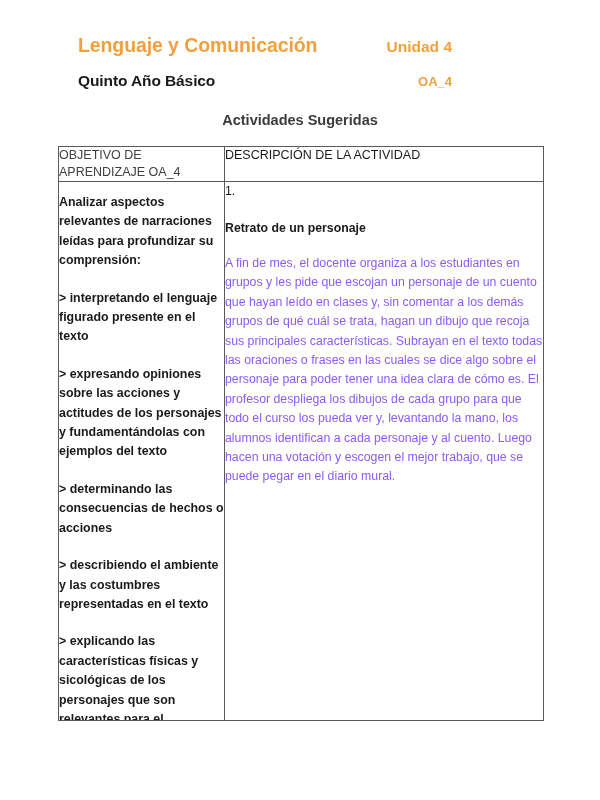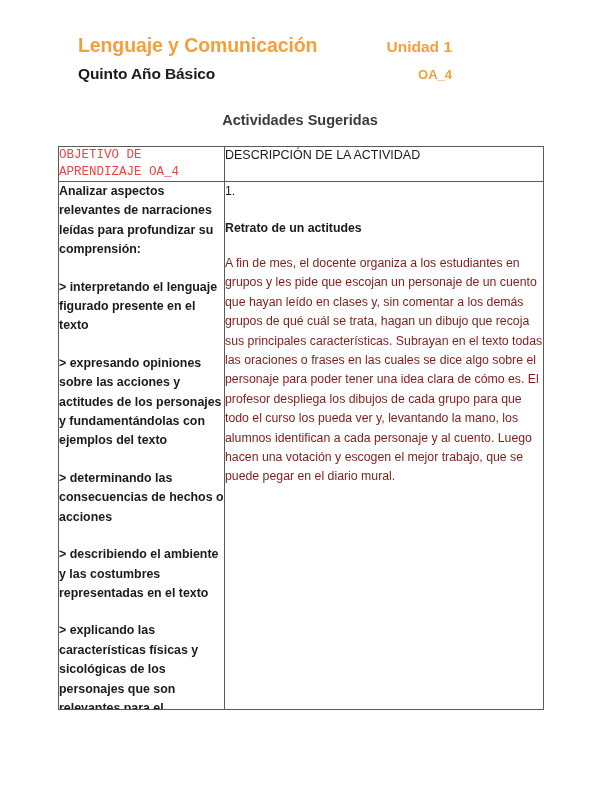--- a/index.html
+++ b/index.html
@@ -57,21 +57,21 @@
     color: #F2A03C;
     white-space: nowrap;
   }
   .header-oa {
     font-size: 13px;
     font-weight: bold;
     color: #F2A03C;
     white-space: nowrap;
   }
   .header-row.second {
-    margin-top: 5px;
+    margin-top: 12px;
   }
 
   
   .page-title {
     position: absolute;
     top: 112px;
     left: 0;
     width: 600px;
     text-align: center;
     font-size: 14.5px;
@@ -93,25 +93,24 @@
     border: 1px solid #5a5a5a;
     vertical-align: top;
     padding: 0;
   }
   .col-obj { width: 166px; }
   .col-desc { width: 319px; }
 
   .th-obj {
     font-size: 12.5px;
     font-weight: normal;
-    color: #ef4444;
+    color: #404040;
     text-align: left;
     padding: 5px 5px 6px 6px;
     line-height: 17px;
-    font-family: Liberation Mono, monospace;
   }
   .th-desc {
     font-size: 12.5px;
     font-weight: normal;
     color: #1a1a1a;
     text-align: left;
     padding: 5px 5px 6px 5px;
     line-height: 17px;
   }
 
@@ -121,20 +120,21 @@
     overflow: hidden;
   }
   .cell-desc {
     padding: 7px 10px 0 8px;
     overflow: hidden;
   }
 
   .obj-inner {
     height: 527px;
     overflow: hidden;
+    margin-top: 11px;
   }
 
   .obj-lead,
   .obj-item {
     font-size: 12.4px;
     font-weight: bold;
     color: #1a1a1a;
     line-height: 19.4px;
     margin: 0 0 18px 0;
   }
@@ -148,35 +148,35 @@
   }
   .desc-subtitle {
     font-size: 12.3px;
     font-weight: bold;
     color: #1a1a1a;
     line-height: 19px;
     margin: 0 0 16px 0;
   }
   .desc-body {
     font-size: 12.3px;
-    color: #7f1d1d;
+    color: #8b5cf6;
     line-height: 19.4px;
     margin: 0;
     text-align: left;
   }
 </style>
 </head>
 <body>
 
 <div class="page">
 
   <div class="doc-header">
     <div class="header-row">
       <span class="header-title-main">Lenguaje y Comunicación</span>
-      <span class="header-unit">Unidad 1</span>
+      <span class="header-unit">Unidad 4</span>
     </div>
     <div class="header-row second">
       <span class="header-title-sub">Quinto Año Básico</span>
       <span class="header-oa">OA_4</span>
     </div>
   </div>
 
   <div class="page-title">Actividades Sugeridas</div>
 
   <table class="activity-table">
@@ -198,20 +198,20 @@
             <p class="obj-item">&gt; interpretando el lenguaje figurado presente en el texto</p>
             <p class="obj-item">&gt; expresando opiniones sobre las acciones y actitudes de los personajes y fundamentándolas con ejemplos del texto</p>
             <p class="obj-item">&gt; determinando las consecuencias de hechos o acciones</p>
             <p class="obj-item">&gt; describiendo el ambiente y las costumbres representadas en el texto</p>
             <p class="obj-item">&gt; explicando las características físicas y sicológicas de los personajes que son relevantes para el desarrollo de la historia</p>
 
           </div>
         </td>
         <td class="cell-desc">
           <p class="desc-number">1.</p>
-          <p class="desc-subtitle">Retrato de un actitudes</p>
+          <p class="desc-subtitle">Retrato de un personaje</p>
           <p class="desc-body">A fin de mes, el docente organiza a los estudiantes en grupos y les pide que escojan un personaje de un cuento que hayan leído en clases y, sin comentar a los demás grupos de qué cuál se trata, hagan un dibujo que recoja sus principales características. Subrayan en el texto todas las oraciones o frases en las cuales se dice algo sobre el personaje para poder tener una idea clara de cómo es. El profesor despliega los dibujos de cada grupo para que todo el curso los pueda ver y, levantando la mano, los alumnos identifican a cada personaje y al cuento. Luego hacen una votación y escogen el mejor trabajo, que se puede pegar en el diario mural.</p>
         </td>
       </tr>
     </tbody>
   </table>
 
 </div>
 
 </body></html>

